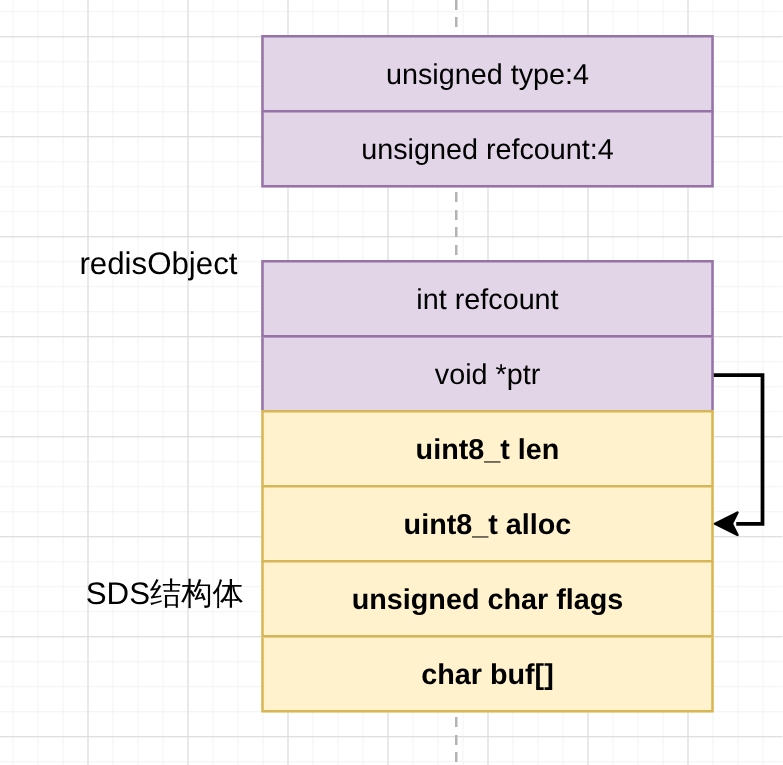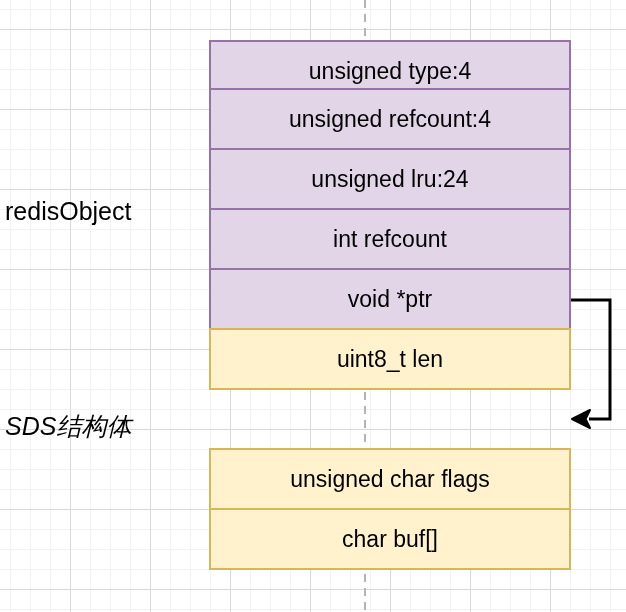--- a/index.html
+++ b/index.html
@@ -51,32 +51,32 @@
     box-sizing: border-box;
     border: 2px solid;
     display: flex;
     align-items: center;
     justify-content: center;
     font-size: 23px;
     color: #000000;
     white-space: nowrap;
   }
   .row.purple { background: #E1D5E7; border-color: #9673A6; }
-  .row.yellow { background: #FFF2CC; border-color: #D6B656; z-index: 3; }
+  .row.yellow { background: #FFF2CC; border-color: #D6B656; z-index: 3; font-weight: bold; }
   .group-label {
     position: absolute;
     color: #000000;
     font-size: 25px;
     line-height: 30px;
-    text-align: left;
+    text-align: right;
     z-index: 1;
     white-space: nowrap;
   }
   .label-redis { left: 5px;  top: 196px; width: 185px; }
-  .label-sds   { left: 5px;  top: 411px; width: 190px; font-style: italic; }
+  .label-sds   { left: 5px;  top: 460px; width: 190px; }
   .arrow-svg {
     position: absolute;
     left: 0; top: 0;
     width: 626px;
     height: 612px;
     z-index: 4;
     pointer-events: none;
   }
 </style>
 </head>
@@ -84,26 +84,26 @@
 
 <div class="canvas">
 
   <div class="dashed-guide"></div>
 
   <div class="group-label label-redis">redisObject</div>
 
   <div class="group-label label-sds">SDS结构体</div>
 
   <div class="struct">
-    <div class="row purple" style="top:12px">unsigned type:4</div>
+    <div class="row purple" style="top:0px">unsigned type:4</div>
     <div class="row purple" style="top:60px">unsigned refcount:4</div>
-    <div class="row purple" style="top:120px">unsigned lru:24</div>
     <div class="row purple" style="top:240px">void *ptr</div>
     <div class="row purple" style="top:180px">int refcount</div>
     <div class="row yellow" style="top:300px">uint8_t len</div>
+    <div class="row yellow" style="top:360px">uint8_t alloc</div>
     <div class="row yellow" style="top:480px">char buf[]</div>
     <div class="row yellow" style="top:420px">unsigned char flags</div>
   </div>
 
   <svg class="arrow-svg" viewBox="0 0 626 612" xmlns="http://www.w3.org/2000/svg">
     <path d="M 571 300 L 610 300 L 610 419 L 589 419" fill="none" stroke="#000000" stroke-width="3" stroke-linejoin="miter"></path>
     <polygon points="572,419 590,410 585.5,419 590,428" fill="#000000" stroke="#000000" stroke-width="2" stroke-linejoin="round"></polygon>
   </svg>
 
 </div>

